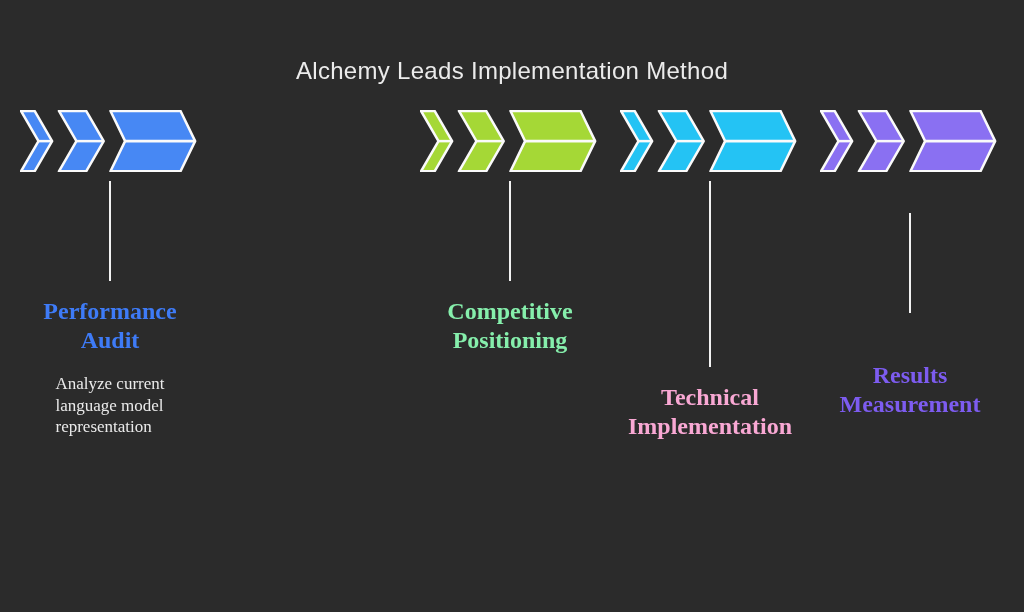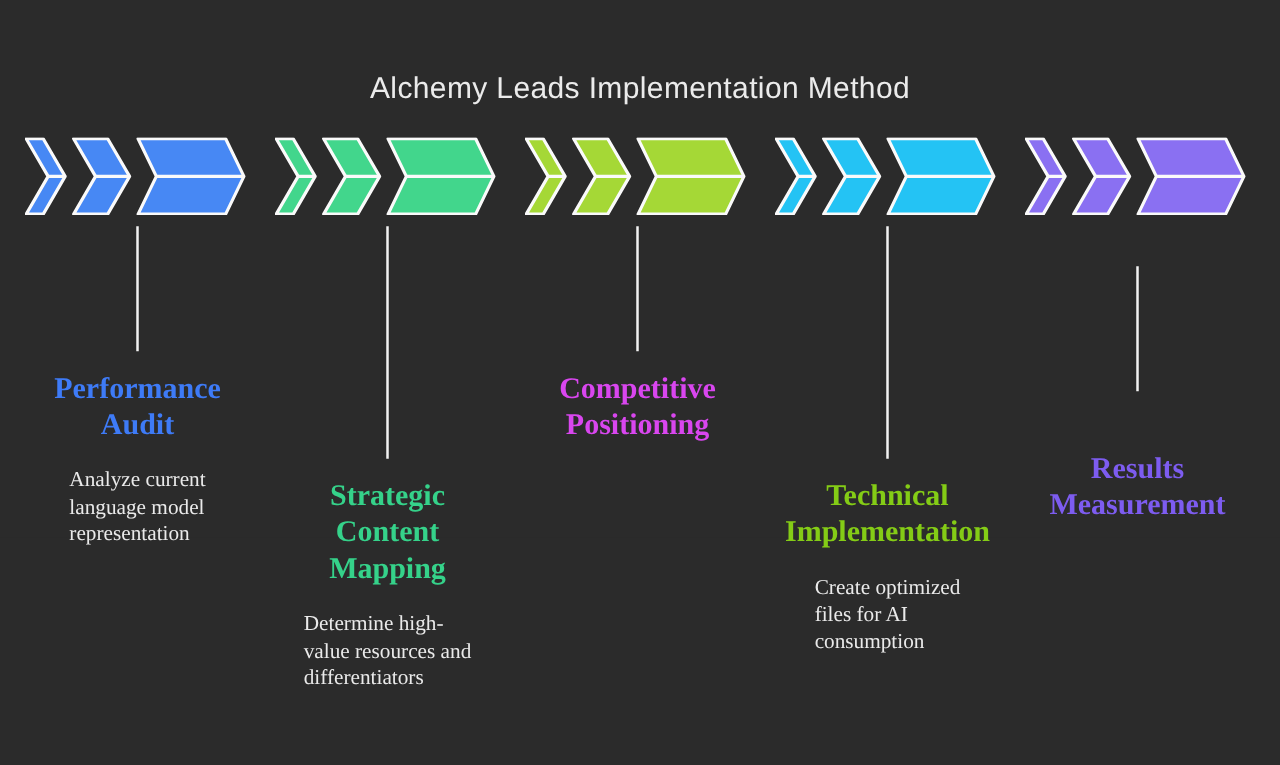--- a/index.html
+++ b/index.html
@@ -82,73 +82,51 @@
       </g>
     </svg>
     <div class="connector short" style="background: rgb(242, 242, 242);"></div>
     <div class="step-title" style="color: rgb(62, 123, 247);">Performance
 Audit</div>
     <div class="step-desc">Analyze current
 language model
 representation</div>
   </div>
 
-  <div class="step-column col-1">
-    <svg class="chevrons" width="180" viewBox="0 0 185 64" xmlns="http://www.w3.org/2000/svg">
-      <g stroke="#FAFAFA" stroke-width="2.6" stroke-linejoin="round" fill="none">
-        <polygon points="1,1 15,1 33,32 15,63 1,63 19,32" fill="#42D68C"></polygon>
-        <line x1="19" y1="32" x2="33" y2="32"></line>
-        <polygon points="40,1 68,1 86,32 68,63 40,63 58,32" fill="#42D68C"></polygon>
-        <line x1="58" y1="32" x2="86" y2="32"></line>
-        <polygon points="93,1 165,1 180,32 165,63 93,63 108,32" fill="#42D68C"></polygon>
-        <line x1="108" y1="32" x2="180" y2="32"></line>
-      </g>
-    </svg>
-    <div class="connector long" style="background: rgb(242, 242, 242);"></div>
-    <div class="step-title" style="color: rgb(53, 210, 138);">Strategic
-Content
-Mapping</div>
-    <div class="step-desc">Determine high-
-value resources and
-differentiators</div>
-  </div>
 
   <div class="step-column col-2">
     <svg class="chevrons" width="180" viewBox="0 0 185 64" xmlns="http://www.w3.org/2000/svg">
       <g stroke="#FAFAFA" stroke-width="2.6" stroke-linejoin="round" fill="none">
         <polygon points="1,1 15,1 33,32 15,63 1,63 19,32" fill="#A5D836"></polygon>
         <line x1="19" y1="32" x2="33" y2="32"></line>
         <polygon points="40,1 68,1 86,32 68,63 40,63 58,32" fill="#A5D836"></polygon>
         <line x1="58" y1="32" x2="86" y2="32"></line>
         <polygon points="93,1 165,1 180,32 165,63 93,63 108,32" fill="#A5D836"></polygon>
         <line x1="108" y1="32" x2="180" y2="32"></line>
       </g>
     </svg>
     <div class="connector short" style="background: rgb(242, 242, 242);"></div>
-    <div class="step-title" style="color: #d946ef;">Competitive
+    <div class="step-title" style="color: #86efac;">Competitive
 Positioning</div>
   </div>
 
   <div class="step-column col-3">
     <svg class="chevrons" width="180" viewBox="0 0 185 64" xmlns="http://www.w3.org/2000/svg">
       <g stroke="#FAFAFA" stroke-width="2.6" stroke-linejoin="round" fill="none">
         <polygon points="1,1 15,1 33,32 15,63 1,63 19,32" fill="#24C3F4"></polygon>
         <line x1="19" y1="32" x2="33" y2="32"></line>
         <polygon points="40,1 68,1 86,32 68,63 40,63 58,32" fill="#24C3F4"></polygon>
         <line x1="58" y1="32" x2="86" y2="32"></line>
         <polygon points="93,1 165,1 180,32 165,63 93,63 108,32" fill="#24C3F4"></polygon>
         <line x1="108" y1="32" x2="180" y2="32"></line>
       </g>
     </svg>
     <div class="connector long" style="background: rgb(242, 242, 242);"></div>
-    <div class="step-title" style="color: #84cc16;">Technical
+    <div class="step-title" style="color: #f9a8d4;">Technical
 Implementation</div>
-    <div class="step-desc">Create optimized
-files for AI
-consumption</div>
   </div>
 
   <div class="step-column col-4">
     <svg class="chevrons" width="180" viewBox="0 0 185 64" xmlns="http://www.w3.org/2000/svg">
       <g stroke="#FAFAFA" stroke-width="2.6" stroke-linejoin="round" fill="none">
         <polygon points="1,1 15,1 33,32 15,63 1,63 19,32" fill="#8A70F2"></polygon>
         <line x1="19" y1="32" x2="33" y2="32"></line>
         <polygon points="40,1 68,1 86,32 68,63 40,63 58,32" fill="#8A70F2"></polygon>
         <line x1="58" y1="32" x2="86" y2="32"></line>
         <polygon points="93,1 165,1 180,32 165,63 93,63 108,32" fill="#8A70F2"></polygon>

